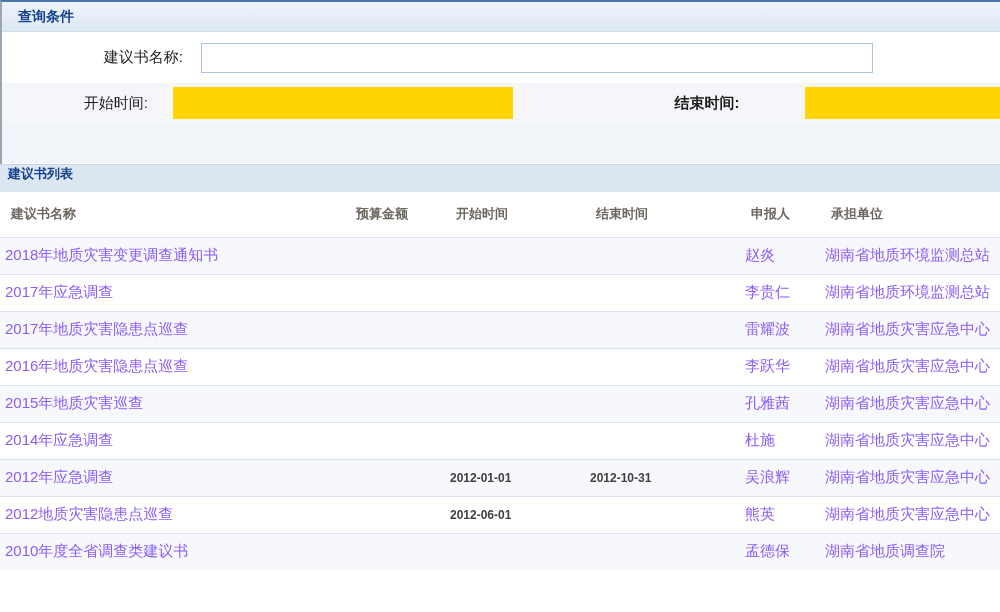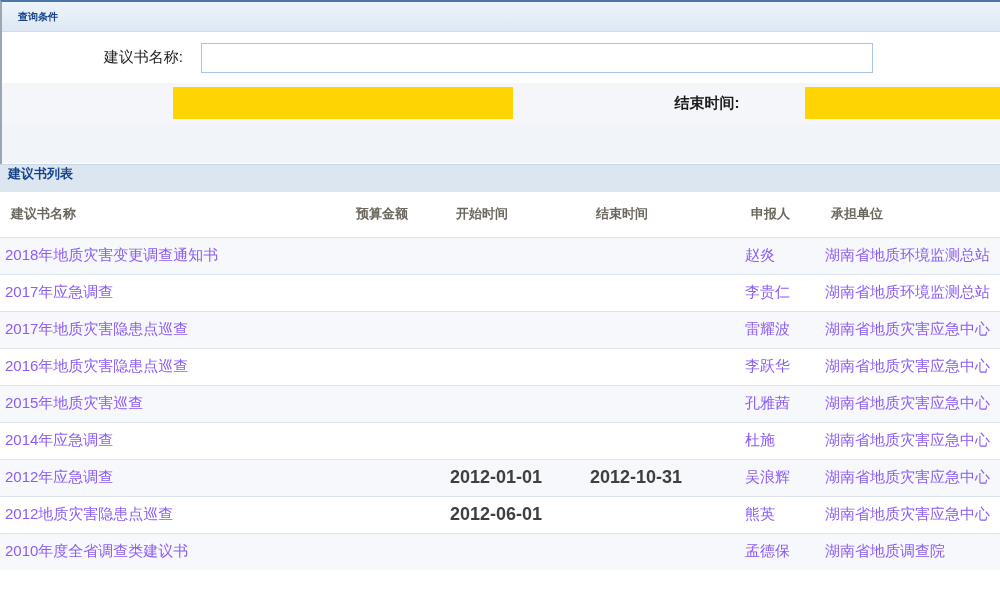--- a/index.html
+++ b/index.html
@@ -5,21 +5,21 @@
   * { margin:0; padding:0; box-sizing:border-box; }
   html,body { width:1000px; height:612px; background:#fff; overflow:hidden;
               font-family:"Liberation Sans","DejaVu Sans",sans-serif; }
 
   
   .query-panel { width:1000px; height:164px; border-top:2px solid #4a77a8;
                  border-left:2px solid #9aa6b1; background:#fff; }
   .query-header { height:30px; background:linear-gradient(#eef3fa,#dde8f4);
                   display:flex; align-items:center; padding-left:16px;
                   border-bottom:1px solid #cfdcea; }
-  .panel-title { color:#15428b; font-weight:bold; font-size:10px; }
+  .panel-title { color:#15428b; font-weight:bold; font-size:14px; }
 
   .form-row1 { height:51px; background:#fff; display:flex; align-items:center;padding-left:28px; }
   .form-row2 { position:relative; height:40px; background:#f4f6f9; }
   .form-footer { height:40px; background:#f1f4f8; }
 
   .field-label { font-size:15px; color:#1c1c1c; }
   .label-name { width:153px; text-align:right; }
   .input-name { margin-left:18px; width:672px; height:30px;
                 border:1px solid #a9c4e0; background:#fff; outline:none;
                 font-size:14px; padding:0 6px; color:#333; }
@@ -43,36 +43,37 @@
   col.c-end{width:155px} col.c-appl{width:80px} col.c-unit{width:180px}
 
   thead th { height:45px; text-align:left; vertical-align:middle;
              font-size:13px; font-weight:bold; color:#6b675f;
              padding:0 0 0 11px; background:#fff; white-space:nowrap; }
   tbody td { height:37px; vertical-align:middle; font-size:15px; color:#8b5cf6;
              padding:0 0 0 5px; border-top:1px solid #dbe3ee;
              white-space:nowrap; overflow:hidden; }
   tbody tr:nth-child(odd) td { background:#f7f8fb; }
   tbody tr:nth-child(even) td { background:#ffffff; }
-  td.date { font-weight:bold; color:#3f3f3f; font-size:18px; }
+  td.date { font-weight:bold; color:#3f3f3f; font-size:12px; }
 </style>
 </head>
 <body>
 
 <div class="query-panel">
   <div class="query-header">
     <span class="panel-title">查询条件</span>
   </div>
 
   <div class="form-row1">
     <span class="field-label label-name">建议书名称:</span>
     <input class="input-name" type="text" value="" style="">
   </div>
 
   <div class="form-row2">
+    <span class="field-label label-start">开始时间:</span>
     <input class="date-field date-start" type="text" readonly="" value="" style="">
     <span class="field-label label-end">结束时间:</span>
     <input class="date-field date-end" type="text" readonly="" value="" style="">
   </div>
 
   <div class="form-footer"></div>
 </div>
 
 <div class="list-header">
   <span class="list-title">建议书列表</span>

